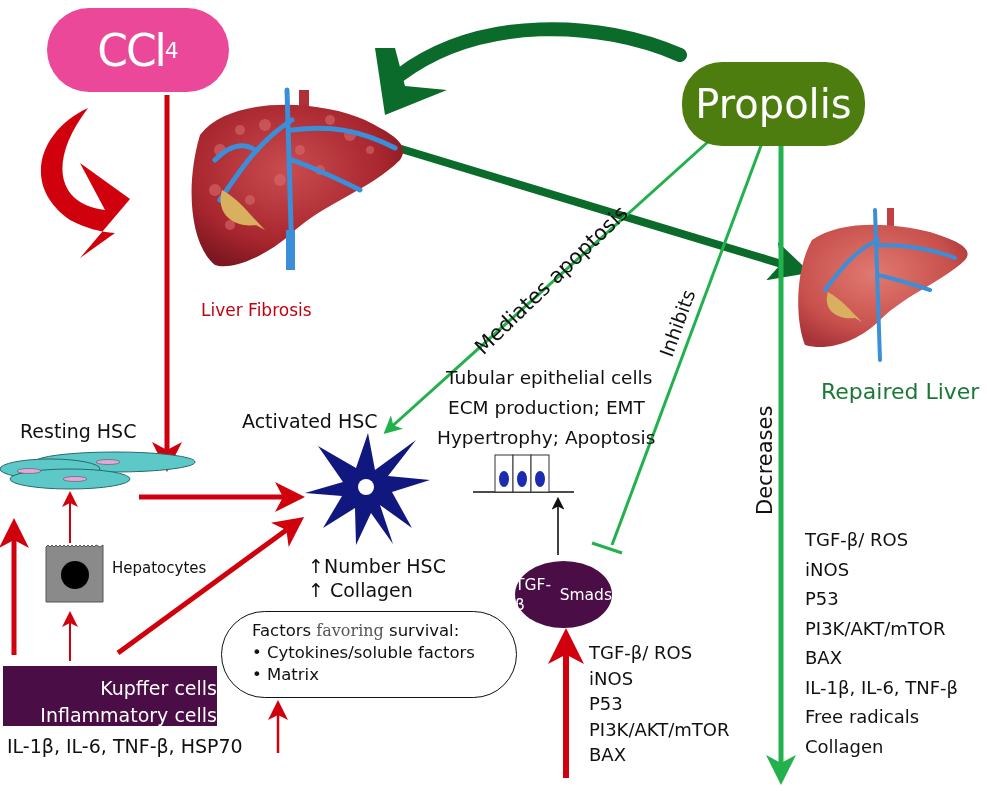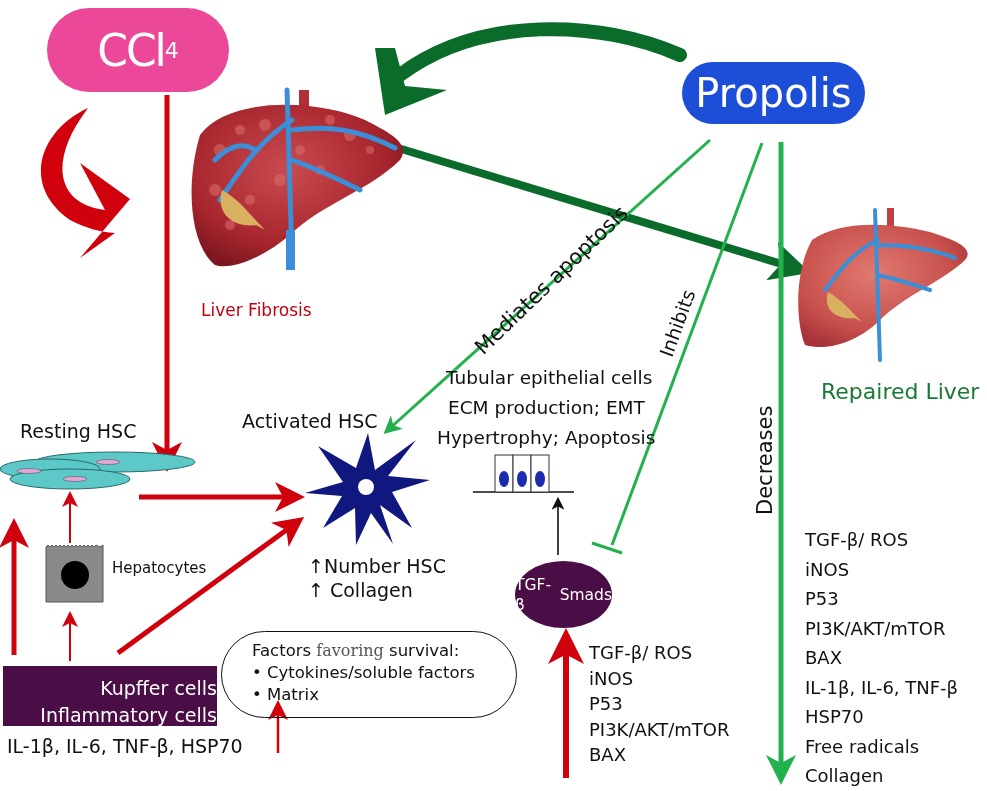--- a/index.html
+++ b/index.html
@@ -4,32 +4,32 @@
 <style>
   html, body { margin:0; padding:0; background:#ffffff; }
   body { width:987px; height:791px; position:relative; overflow:hidden;
          font-family:"DejaVu Sans", sans-serif; color:#111; }
   svg#diagram { position:absolute; left:0; top:0; width:987px; height:791px; }
   .lbl { position:absolute; white-space:nowrap; line-height:1; }
   .ccl4-pill { position:absolute; left:47px; top:8px; width:182px; height:84px;
                background:#ec4899; border-radius:42px; color:#fff; font-size:44px;
                display:flex; align-items:center; justify-content:center; letter-spacing:-2px; }
   .ccl4-pill sub { font-size:22px; vertical-align:-10px; letter-spacing:0; }
-  .propolis-pill { position:absolute; left:682px; top:62px; width:183px; height:62px;
-                   background:#1d4ed8; border-radius:40px; color:#fff; font-size:40px;
+  .propolis-pill { position:absolute; left:682px; top:62px; width:183px; height:84px;
+                   background:#4d7c0f; border-radius:40px; color:#fff; font-size:40px;
                    display:flex; align-items:center; justify-content:center; }
   .title-red { color:#c30010; font-size:17px; }
   .title-green { color:#1a7a35; font-size:22px;margin-left:16px; }
   .black20 { font-size:19px; color:#111; }
   .kupffer-box { position:absolute; left:3px; top:666px; width:214px; height:60px;
                  background:#4a0d45; color:#fff; font-size:19px; line-height:27px;
                  padding:9px 0 0 6px; box-sizing:border-box;text-align:right; }
   .factors-box { position:absolute; left:221px; top:611px; width:296px; height:87px;
                  border:1.6px solid #111; border-radius:44px; box-sizing:border-box;
-                 padding:8px 0 0 30px; font-size:16.5px; line-height:22px;margin-top:20px; }
+                 padding:8px 0 0 30px; font-size:16.5px; line-height:22px; }
   .factors-box .fav { font-family:"DejaVu Serif", serif; color:#555; font-size:16px; }
   .tgf-oval { position:absolute; left:515px; top:561px; width:97px; height:67px;
               background:#4a0d45; border-radius:50%; color:#fff; font-size:15.5px;
               display:flex; align-items:center; justify-content:center; line-height:20px; }
   .list { position:absolute; font-size:18px; line-height:25.5px; }
   .rot { position:absolute; transform-origin:left top; white-space:nowrap; font-size:21px; }
 </style>
 </head>
 <body>
 
@@ -191,20 +191,19 @@
   <div>BAX</div>
 </div>
 
 <div class="list" style="left:805px;top:525px;line-height:29.5px;">
   <div>TGF-β/ ROS</div>
   <div>iNOS</div>
   <div>P53</div>
   <div>PI3K/AKT/mTOR</div>
   <div>BAX</div>
   <div>IL-1β, IL-6, TNF-β</div>
-  <div>HSP70</div>
   <div>Free radicals</div>
   <div>Collagen</div>
 </div>
 
 <div class="rot" style="left:470px;top:342px;transform:rotate(-44deg);">Mediates apoptosis</div>
 <div class="rot" style="left:655px;top:352px;transform:rotate(-70deg);font-size:19px;">Inhibits</div>
 <div class="rot" style="left:753px;top:515px;transform:rotate(-90deg);">Decreases</div>
 
 </body></html>

